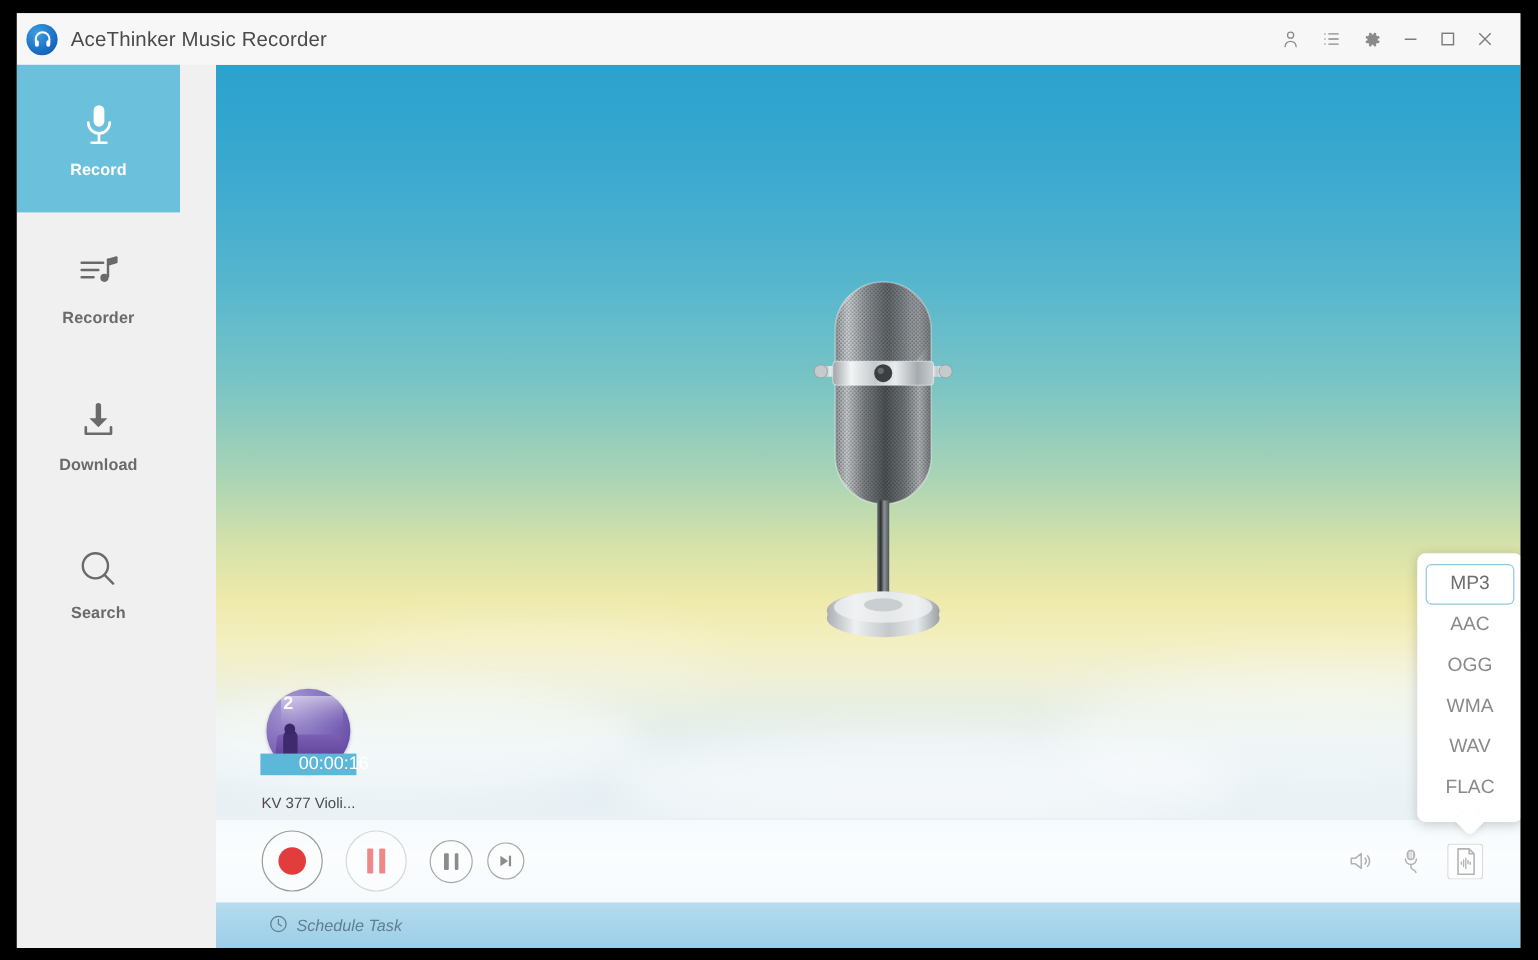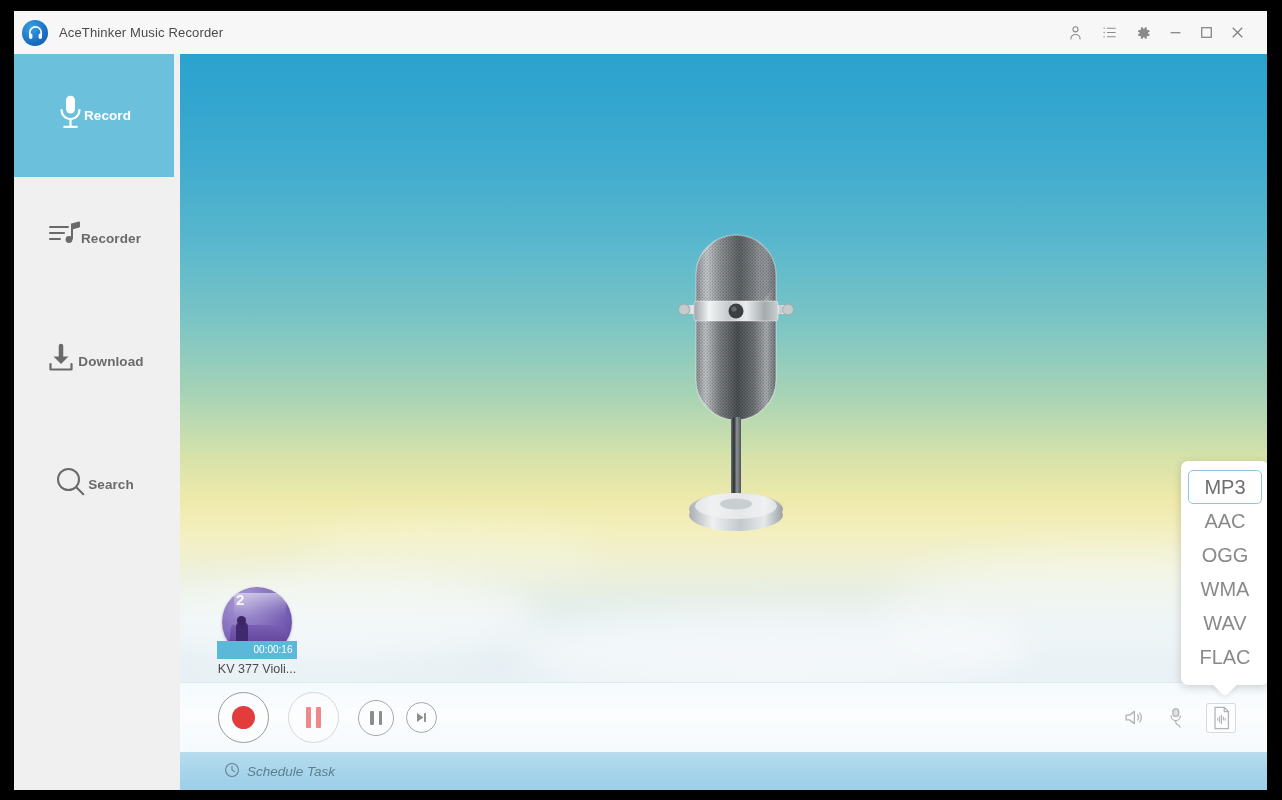--- a/index.html
+++ b/index.html
@@ -36,21 +36,21 @@
     width: 26px; height: 26px;
     margin-left: 8px;
     border-radius: 50%;
     background: radial-gradient(circle at 35% 30%, #3c9fe0 0%, #1a6fc4 60%, #14539b 100%);
     display: flex; align-items: center; justify-content: center;
     flex: 0 0 auto;
   }
   #app-logo svg { display: block; }
   #app-title {
     margin-left: 11px;
-    font-size: 13px;
+    font-size: 17px;
     color: #4a4a4a;
     letter-spacing: 0.15px;
     white-space: nowrap;
   }
   #title-actions {
     margin-left: auto;
     display: flex;
     align-items: center;
     height: 100%;
   }
@@ -71,24 +71,24 @@
   
   #sidebar {
     position: absolute;
     left: 0; top: 43px;
     width: 166px;
     height: 736px;
     background: #f0f0f0;
   }
   .nav-item {
     position: relative;
-    width: 160px;
+    width: 136px;
     height: 123px;
     display: flex;
-    flex-direction: row;
+    flex-direction: column;
     align-items: center;
     justify-content: center;
     cursor: pointer;
     color: #6a6a6a;
     user-select: none;
   }
   .nav-item .nav-icon {
     height: 46px;
     display: flex; align-items: center; justify-content: center;
     margin-bottom: 6px;
@@ -224,28 +224,28 @@
     font-size: 15px;
     font-weight: bold;
     color: rgba(255,255,255,0.9);
     line-height: 1;
   }
   .rec-time {
     margin: -16px auto 0;
     width: 80px;
     background: #5cb8d8;
     color: #ffffff;
-    font-size: 10px;
+    font-size: 15px;
     line-height: 18px;
     height: 18px;
     position: relative;
     padding-left: 32px;
   }
   .rec-name {
-    margin-top: 3px;
+    margin-top: 16px;
     font-size: 12.5px;
     color: #4b4b4b;
     white-space: nowrap;
     overflow: hidden;
     text-overflow: ellipsis;
   }
 
   
   #control-bar {
     position: absolute;
@@ -354,21 +354,21 @@
     bottom: -8px;
     width: 18px; height: 18px;
     background: #ffffff;
     transform: rotate(45deg);
     border-radius: 0 0 4px 0;
     box-shadow: 2px 2px 5px rgba(0,0,0,0.07);
   }
   .fmt-option {
     height: 34px;
     display: flex; align-items: center; justify-content: center;
-    font-size: 20px;
+    font-size: 16px;
     color: #8a8a8a;
     border-radius: 5px;
     cursor: pointer;
     border: 1px solid transparent;
     position: relative;
     z-index: 2;
     background: #fff;
   }
   .fmt-option.selected {
     border-color: #8fc8dc;

